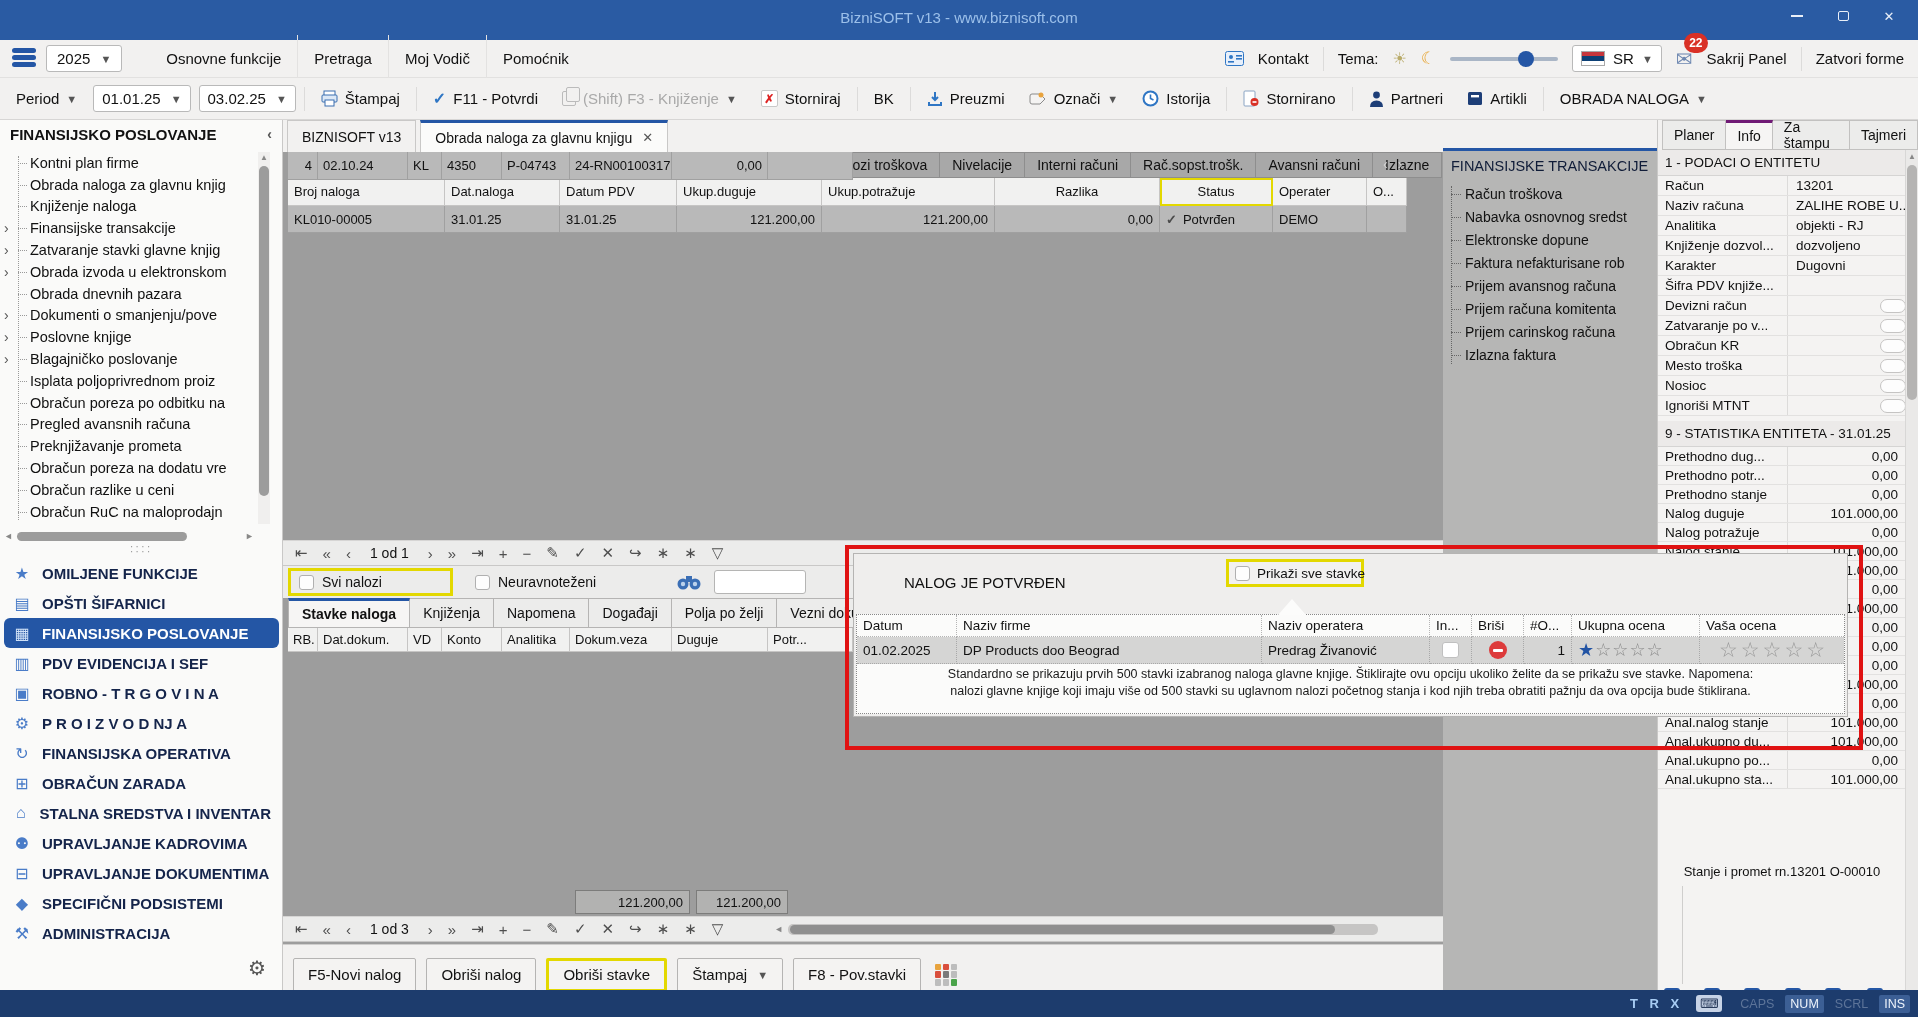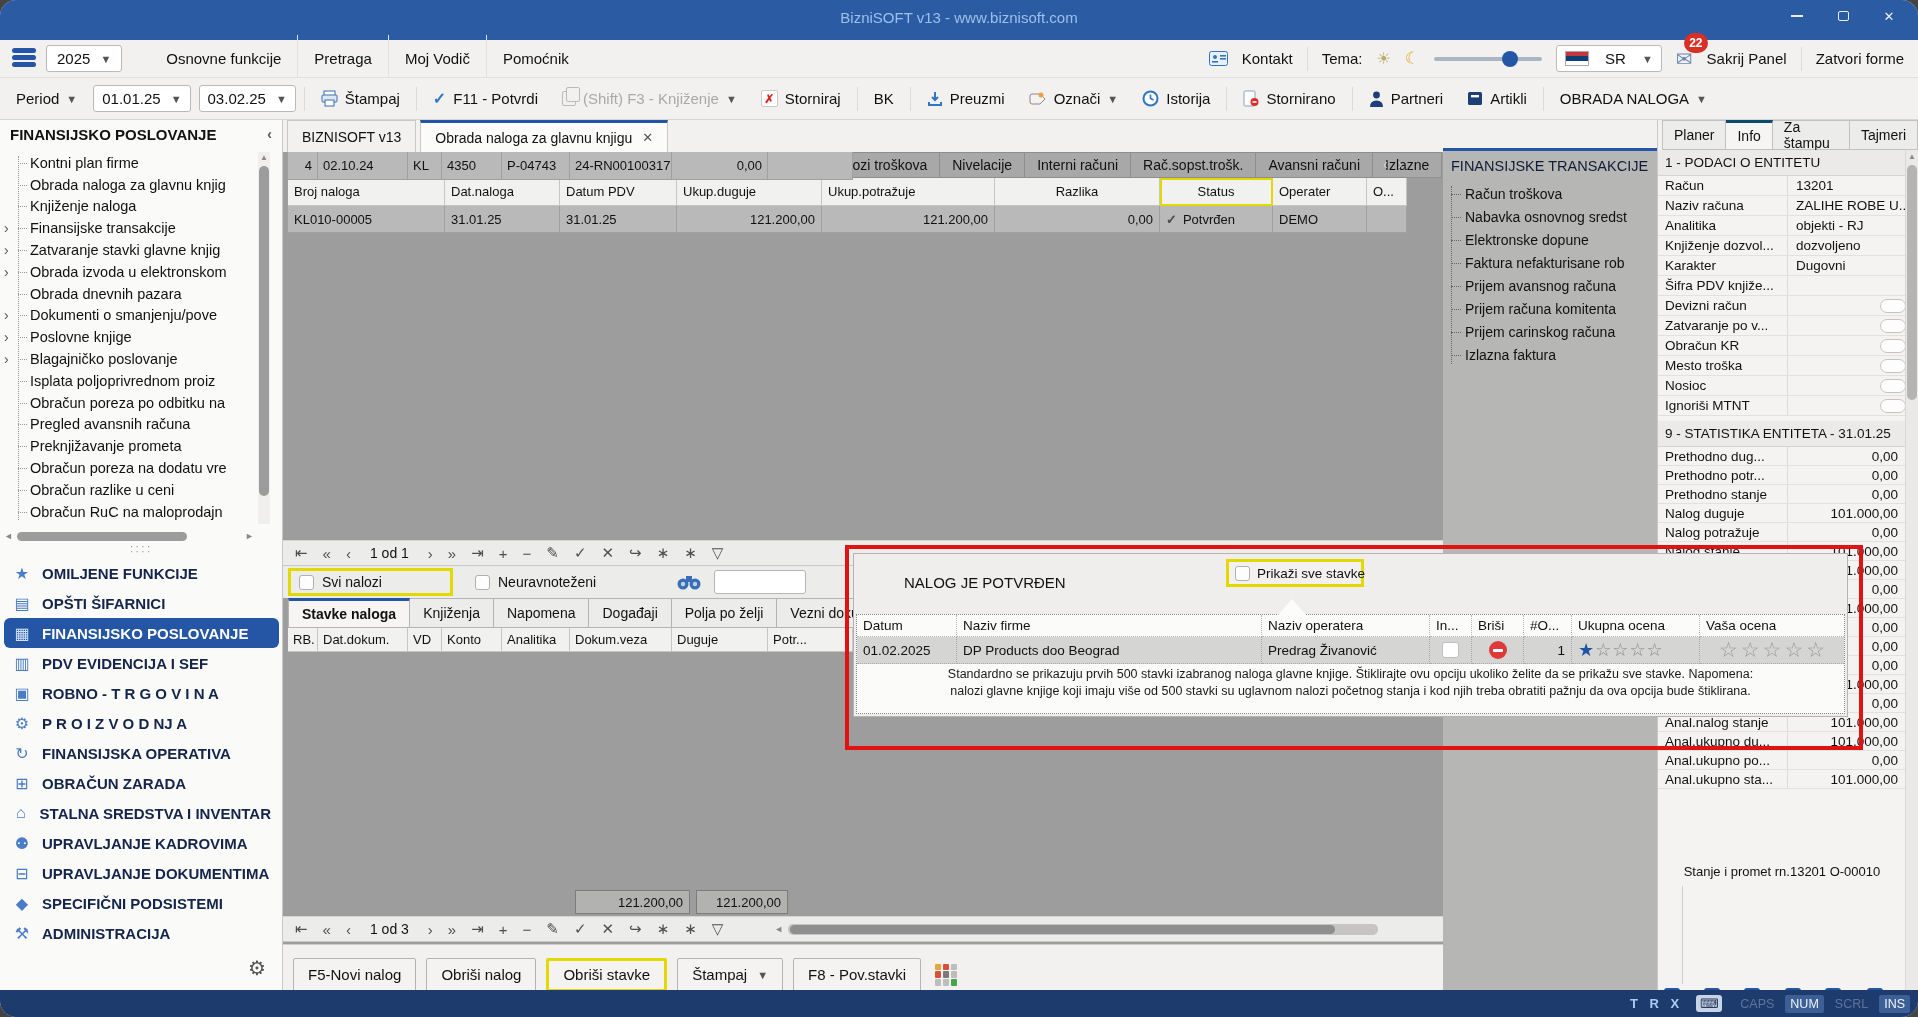--- a/index.html
+++ b/index.html
@@ -1,18 +1,18 @@
 <!DOCTYPE html>
 <html><head>
 <meta charset="utf-8">
 <style>
   * { margin:0; padding:0; box-sizing:border-box; }
   html,body { background:#444; }
   .app { position:relative; width:1918px; height:1017px; margin:0 auto; overflow:hidden;
-         font-family:"Liberation Sans", sans-serif; background:#f2f1f0; color:#111;border-radius:16px; }
+         font-family:"Liberation Sans", sans-serif; background:#f2f1f0; color:#111; }
 
   
   .titlebar { position:absolute; left:0; top:0; width:1918px; height:40px; background:#2a5ba3; }
   .titlebar .title { position:absolute; left:0; right:0; top:9px; text-align:center; color:#9cc0ea; font-size:15px; }
   .winbtns { position:absolute; right:6px; top:0; height:32px; display:flex; }
   .winbtn { width:46px; height:32px; display:flex; align-items:center; justify-content:center; color:#e9eff8; font-size:13px; }
   .minbar { width:12px; height:2px; background:#e9eff8; }
   .maxbox { width:11px; height:10px; border:1.5px solid #e9eff8; border-radius:2px; }
 
   
@@ -24,21 +24,21 @@
   .chev { color:#555; font-size:11px; }
   .mtabs { display:flex; height:47px; margin-left:28px; }
   .mtab { display:flex; align-items:center; gap:7px; padding:0 16px; position:relative; border-left:1px solid #e3e2e1; }
   .mtab:first-child { border-left:none; }
   .mtab.active::after { content:""; position:absolute; left:10px; right:10px; bottom:0; height:3px; background:#2456a5; }
   .mright { margin-left:auto; display:flex; align-items:center; gap:14px; padding-right:14px; }
   .sep { width:1px; height:24px; background:#dcdbda; }
   .sun { color:#b9ab6a; font-size:16px; } .moon { color:#e8a93c; font-size:17px; }
   .slider { width:108px; height:4px; background:#aab6c6; border-radius:2px; position:relative; }
   .slider .knob { position:absolute; left:68px; top:-6px; width:16px; height:16px; border-radius:50%; background:#2456a5; }
-  .langbox { border:1px solid #b9b9b9; background:#fff; border-radius:3px; padding:4px 8px; display:flex; gap:16px; align-items:center; }
+  .langbox { border:1px solid #b9b9b9; background:#fff; border-radius:3px; padding:4px 8px; display:flex; gap:8px; align-items:center; }
   .flag { width:24px; height:15px; border:1px solid #aaa; display:flex; flex-direction:column; }
   .flag i { flex:1; } .flag i:nth-child(1){background:#c6363c;} .flag i:nth-child(2){background:#0c4076;} .flag i:nth-child(3){background:#fff;}
   .mailwrap { position:relative; }
   .mail { font-size:20px; color:#6d87b0; }
   .badge { position:absolute; top:-14px; left:8px; min-width:24px; height:20px; background:#d93025; color:#fff;
            border-radius:10px; font-size:12px; font-weight:bold; display:flex; align-items:center; justify-content:center; padding:0 4px; }
 
   
   .toolbar { position:absolute; left:0; top:78px; width:1918px; height:42px; background:#f2f1f0; border-bottom:1px solid #d7d6d5;
              display:flex; align-items:center; font-size:15px; gap:8px; padding:0 8px; }
@@ -160,21 +160,21 @@
   .tp-item::before { content:""; position:absolute; left:2px; top:50%; width:10px; border-top:1px dotted #666; }
   .tp-hscroll { position:absolute; left:6px; top:448px; width:200px; height:14px; display:flex; align-items:center; gap:5px; }
   .tp-hscroll .track { flex:1; height:11px; background:#c2c1c0; border-radius:5px; position:relative; }
   .tp-hscroll .thumb { position:absolute; left:2px; top:1px; width:160px; height:9px; background:#8f8f8f; border-radius:5px; }
 
   
   .infopanel { position:absolute; left:1657px; top:120px; width:261px; height:870px; background:#f2f1f0; border-left:1px solid #c9c8c7; }
   .ip-tabs { position:absolute; left:0; top:0; height:30px; display:flex; font-size:14px; }
   .iptab { display:flex; align-items:center; padding:0 11px; background:#ececeb; border:1px solid #c2c1c0; border-left:none; }
   .iptab:first-child { border-left:1px solid #c2c1c0; margin-left:4px; }
-  .iptab.active { background:#f6f5f4; border-top:3px solid #0c4a6e; }
+  .iptab.active { background:#f6f5f4; border-top:3px solid #701a75; }
   .ip-body { position:absolute; left:0; top:30px; width:248px; height:840px; background:#f4f3f2; font-size:13.5px; }
   .ip-sechead { height:26px; background:#eceae9; border-bottom:1px solid #d5d4d3; display:flex; align-items:center; padding:0 7px; }
   .ip-row { display:flex; align-items:center; border-bottom:1px solid #e2e1e0; position:relative; }
   .s1 .ip-row { height:20px; }
   .s2 .ip-row { height:19px; }
   .ip-row .lab { width:130px; padding-left:7px; border-right:1px solid #dcdbda; align-self:stretch; display:flex; align-items:center; white-space:nowrap; overflow:hidden; }
   .ip-row .val { flex:1; padding:0 8px; white-space:nowrap; overflow:hidden; }
   .s2 .ip-row .val { text-align:right; }
   .ip-row .ipcb { display:none; width:26px; height:14px; background:#fdfdfd; border:1px solid #c5c4c3; border-radius:7px; margin-left:42px; }
   .ip-row .ipcb.show { display:block; }

